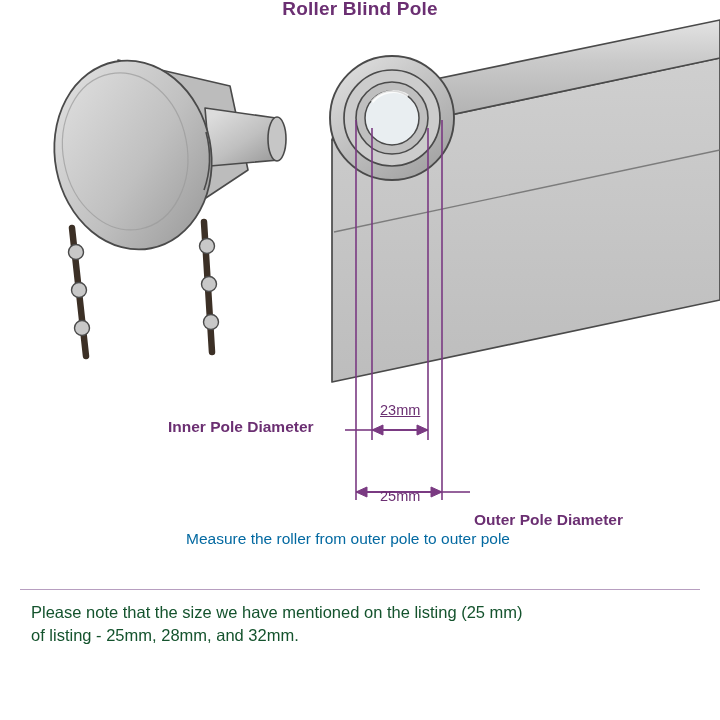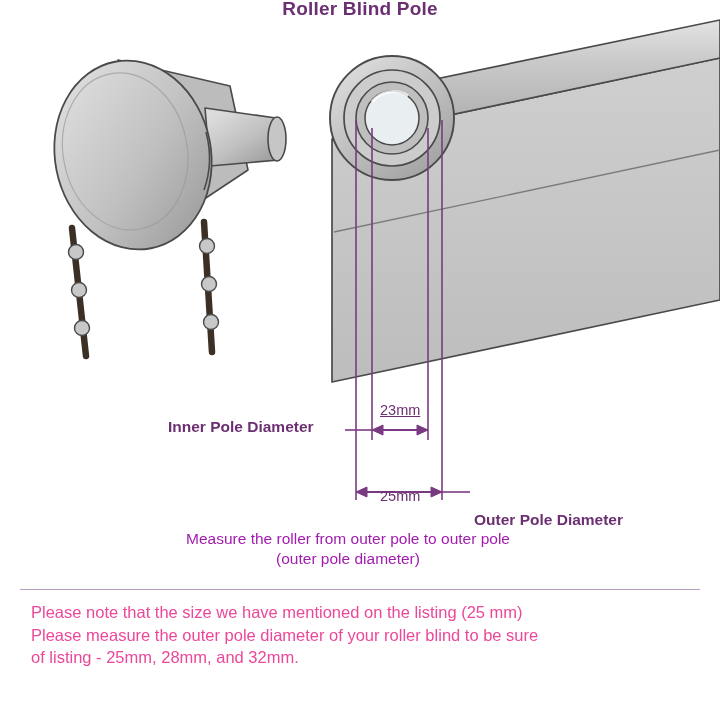--- a/index.html
+++ b/index.html
@@ -70,38 +70,38 @@
     left: 380px;
     top: 488px;
   }
   .caption {
     position: absolute;
     left: 0;
     top: 529px;
     width: 696px;
     text-align: center;
     font-size: 15.5px;
-    color: #a21caf;
+    color: #0369a1;
     line-height: 1.28;
   }
   .divider {
     position: absolute;
     left: 20px;
     top: 589px;
     width: 680px;
     height: 1px;
     background: #b79ec0;
   }
   .note {
     position: absolute;
     left: 31px;
     top: 601px;
     width: 670px;
     font-size: 16.5px;
-    color: #ec4899;
+    color: #14532d;
     line-height: 1.37;
   }
   .note div {
     white-space: nowrap;
   }
 </style>
 </head>
 <body>
 
 <div class="stage">
@@ -203,24 +203,22 @@
   <div class="title">Roller Blind Pole</div>
 
   <div class="lbl" id="label-inner">Inner Pole Diameter</div>
   <div class="lbl" id="label-outer">Outer Pole Diameter</div>
 
   <div class="dim" id="dim-inner">23mm</div>
   <div class="dim" id="dim-outer">25mm</div>
 
   <div class="caption">
     <div>Measure the roller from outer pole to outer pole</div>
-    <div>(outer pole diameter)</div>
   </div>
 
   <div class="divider"></div>
 
   <div class="note">
     <div>Please note that the size we have mentioned on the listing (25 mm)</div>
-    <div>Please measure the outer pole diameter of your roller blind to be sure</div>
     <div>of listing - 25mm, 28mm, and 32mm.</div>
   </div>
 
 </div>
 
 </body></html>

